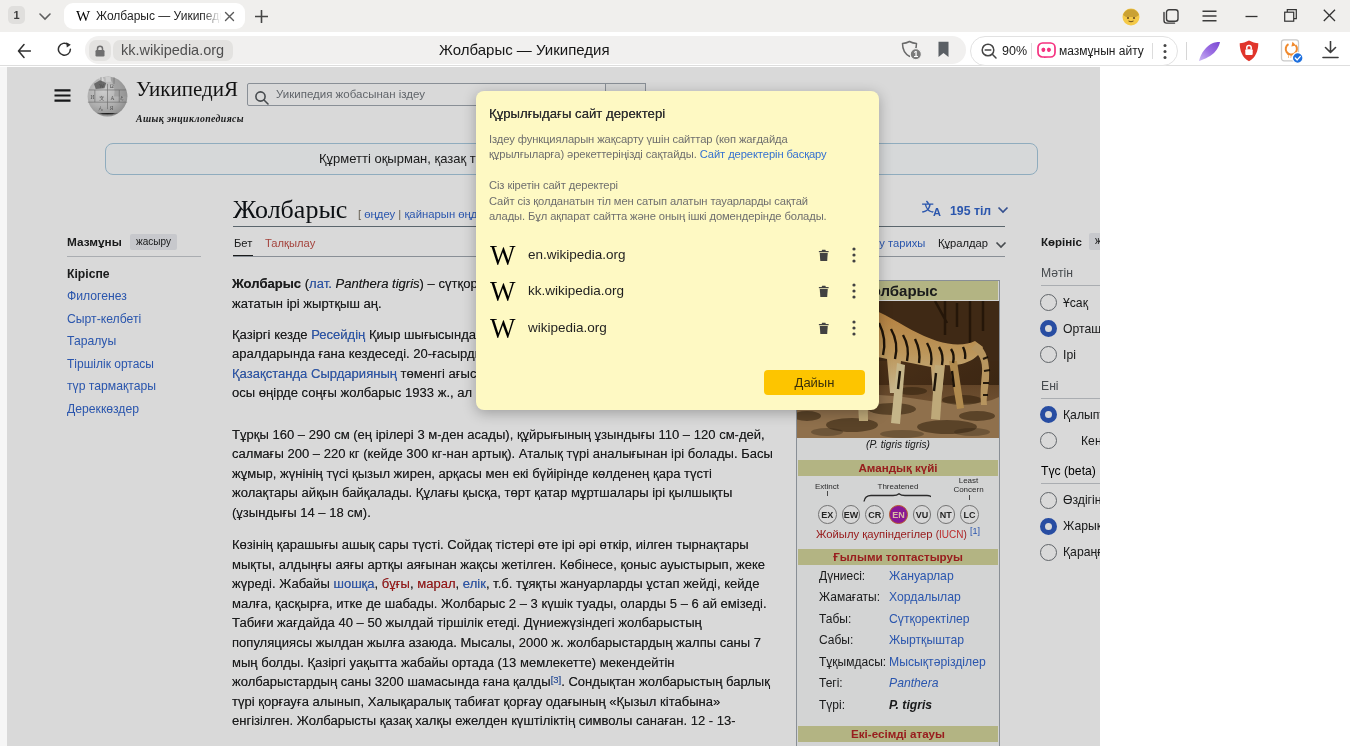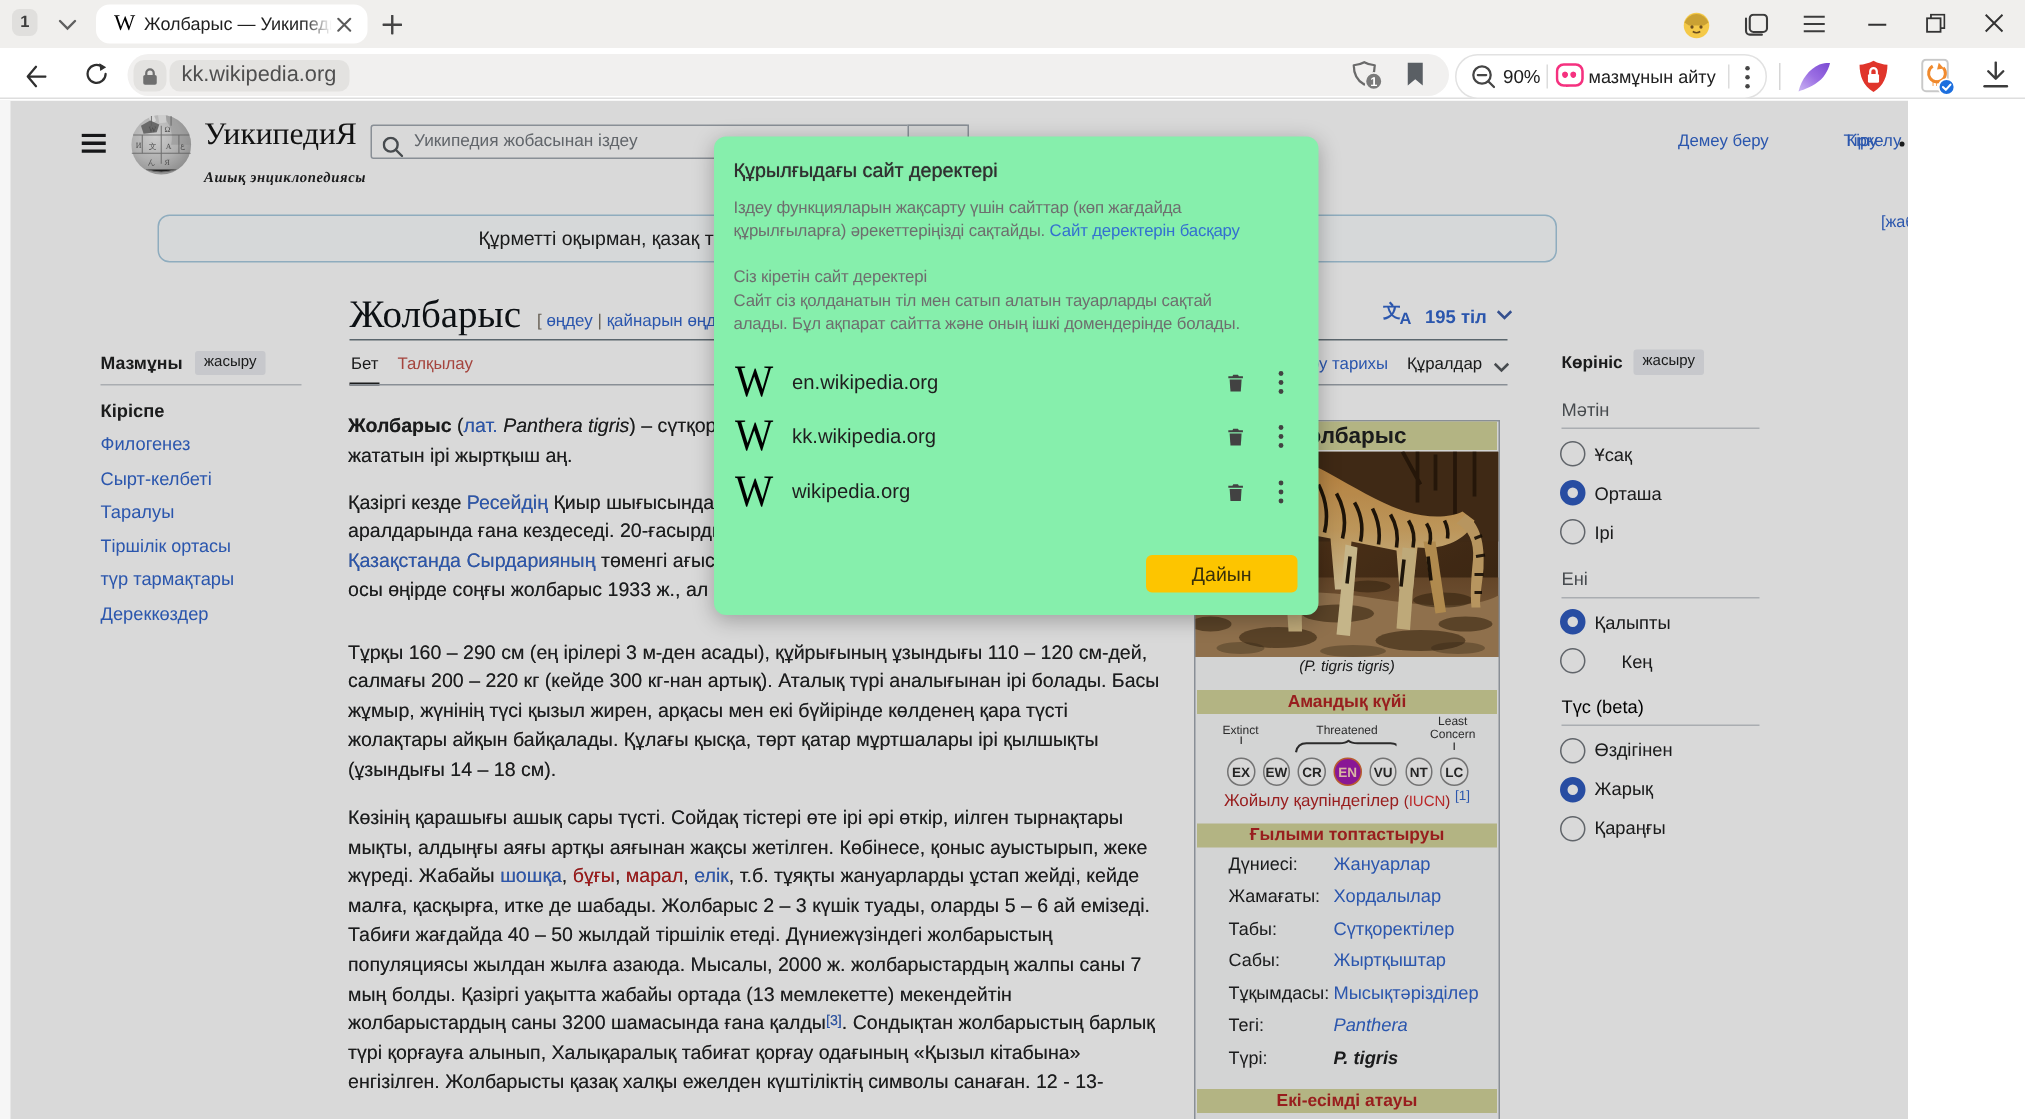--- a/index.html
+++ b/index.html
@@ -1,21 +1,21 @@
 <!DOCTYPE html>
 <html><head><meta charset="utf-8">
 <style>
   html,body{margin:0;padding:0;}
   body{width:1350px;height:746px;position:relative;overflow:hidden;background:#fff;
        font-family:"Liberation Sans",sans-serif;}
   .abs{position:absolute;}
   .ser{font-family:"Liberation Serif",serif;}
   #tabbar{position:absolute;left:0;top:0;width:1350px;height:32px;background:#f0efed;}
   #toolbar{position:absolute;left:0;top:32px;width:1350px;height:34px;background:#fff;border-bottom:1px solid #dedede;box-sizing:border-box;}
-  #page{position:absolute;left:0;top:67px;width:1272px;height:679px;background:#fff;overflow:hidden;}
+  #page{position:absolute;left:0;top:67px;width:1100px;height:679px;background:#fff;overflow:hidden;}
   #dim{position:absolute;left:0;top:0;width:1350px;height:679px;background:rgba(0,0,0,0.148);z-index:50;}
   a{text-decoration:none;}
   .blue{color:#3366cc;}
   .grn{color:#b91c1c;}
   .txt{color:#202122;}
   .body-t{text-shadow:0 0 0.3px rgba(32,33,34,0.55);font-size:13.05px;line-height:19.6px;color:#202122;width:545px;white-space:nowrap;}
   .body-t sup{font-size:9.5px;line-height:0;position:relative;top:-3px;vertical-align:baseline;}
   .rlab{font-size:12.2px;line-height:14px;}
   .radio{width:17px;height:17px;border:1.7px solid #72777d;border-radius:50%;background:#fff;box-sizing:border-box;}
   .radio-on{width:17px;height:17px;border:5.2px solid #2f5bbf;border-radius:50%;background:#fff;box-sizing:border-box;}
@@ -90,20 +90,21 @@
 
   <div class="abs" style="left:85px;top:4px;width:881px;height:28px;background:#f1f0ef;border-radius:14px;"></div>
   <div class="abs" style="left:89px;top:8px;width:22px;height:21px;background:#e3e2e0;border-radius:7px;"></div>
   <svg class="abs" style="left:94px;top:13px;" width="12" height="12">
     <rect x="1.5" y="5" width="9" height="6.5" rx="1.2" fill="#6f6f6f"></rect>
     <path d="M3.5 5 V3.8 A2.5 2.5 0 0 1 8.5 3.8 V5" stroke="#6f6f6f" stroke-width="1.5" fill="none"></path>
   </svg>
   <div class="abs" style="left:113px;top:8px;width:120px;height:21px;background:#e3e2e0;border-radius:7px;"></div>
   <div class="abs" style="left:121px;top:8px;height:21px;line-height:21px;font-size:14.5px;color:#4f4f4f;">kk.wikipedia.org</div>
 
+  <div class="abs" style="left:439px;top:4px;height:28px;line-height:28px;font-size:15px;color:#161616;">Жолбарыс — Уикипедия</div>
 
   <svg class="abs" style="left:901px;top:8px;" width="22" height="21">
     <path d="M8.5 1.5 C10.8 2.8 13.3 3.4 15.5 3.5 C15.5 8.8 13.6 13.6 8.5 16.4 C3.4 13.6 1.5 8.8 1.5 3.5 C3.7 3.4 6.2 2.8 8.5 1.5 Z" fill="none" stroke="#6a6a6a" stroke-width="1.5" stroke-linejoin="round"></path>
     <circle cx="14.8" cy="14.2" r="5.6" fill="#7a7a7a" stroke="#f1f0ef" stroke-width="1.2"></circle>
     <text x="14.8" y="17.2" font-size="8.5" font-weight="bold" fill="#fff" text-anchor="middle" font-family="Liberation Sans">1</text>
   </svg>
 
   <svg class="abs" style="left:937px;top:9px;" width="13" height="17">
     <path d="M1.5 0.8 H11.5 V16 L6.5 11.9 L1.5 16 Z" fill="#5a5f64"></path>
   </svg>
@@ -411,21 +412,21 @@
     <div class="abs band" style="left:798px;top:482px;width:200px;height:16px;line-height:16px;color:#b32424;">Ғылыми топтастыруы</div>
     <div class="abs" style="left:819px;top:498.5px;font-size:12px;color:#202122;line-height:21.6px;">Дүниесі:<br>Жамағаты:<br>Табы:<br>Сабы:<br>Тұқымдасы:<br>Тегі:<br>Түрі:</div>
     <div class="abs" style="left:889px;top:498.5px;font-size:12.2px;line-height:21.6px;white-space:nowrap;"><a class="blue">Жануарлар</a><br><a class="blue">Хордалылар</a><br><a class="blue">Сүтқоректілер</a><br><a class="blue">Жыртқыштар</a><br><a class="blue">Мысықтәрізділер</a><br><a class="blue"><i>Panthera</i></a><br><b><i style="color:#202122;">P. tigris</i></b></div>
     <div class="abs band" style="left:798px;top:659px;width:200px;height:16px;line-height:16px;color:#b32424;">Екі-есімді атауы</div>
   </div>
   <div id="dim"></div>
   <div id="leftstrip" class="abs" style="left:0;top:0;width:7px;height:679px;background:#f6f6f6;z-index:60;"></div>
 
 </div>
 
-<div id="popup" class="abs" style="left:476px;top:91px;width:403px;height:319px;background:#86efac;border-radius:8px;box-shadow:0 3px 14px rgba(0,0,0,0.28);z-index:100;">
+<div id="popup" class="abs" style="left:476px;top:91px;width:403px;height:319px;background:#fef9c3;border-radius:8px;box-shadow:0 3px 14px rgba(0,0,0,0.28);z-index:100;">
   <div class="abs" style="left:13px;top:15px;font-size:13.2px;font-weight:normal;color:#303030;text-shadow:0 0 0.5px #303030;">Құрылғыдағы сайт деректері</div>
   <div class="abs pgray" style="left:13px;top:41px;">Іздеу функцияларын жақсарту үшін сайттар (көп жағдайда<br>құрылғыларға) әрекеттеріңізді сақтайды. <a style="color:#3370d0;">Сайт деректерін басқару</a></div>
   <div class="abs pgray" style="left:13px;top:87px;">Сіз кіретін сайт деректері</div>
   <div class="abs pgray" style="left:13px;top:103px;">Сайт сіз қолданатын тіл мен сатып алатын тауарларды сақтай<br>алады. Бұл ақпарат сайтта және оның ішкі домендерінде болады.</div>
 
   <div class="wrow" style="top:150px;"><span class="wico ser">W</span><span class="wdom">en.wikipedia.org</span></div>
   <div class="wrow" style="top:186px;"><span class="wico ser">W</span><span class="wdom">kk.wikipedia.org</span></div>
   <div class="wrow" style="top:223px;"><span class="wico ser">W</span><span class="wdom">wikipedia.org</span></div>
   <svg class="trash" style="top:157.5px;" width="11.5" height="13" viewBox="0 0 13 14">
     <path d="M4.7 0.5 H8.3 L8.9 1.8 H12 V3.2 H1 V1.8 H4.1 Z" fill="#424242"></path>

